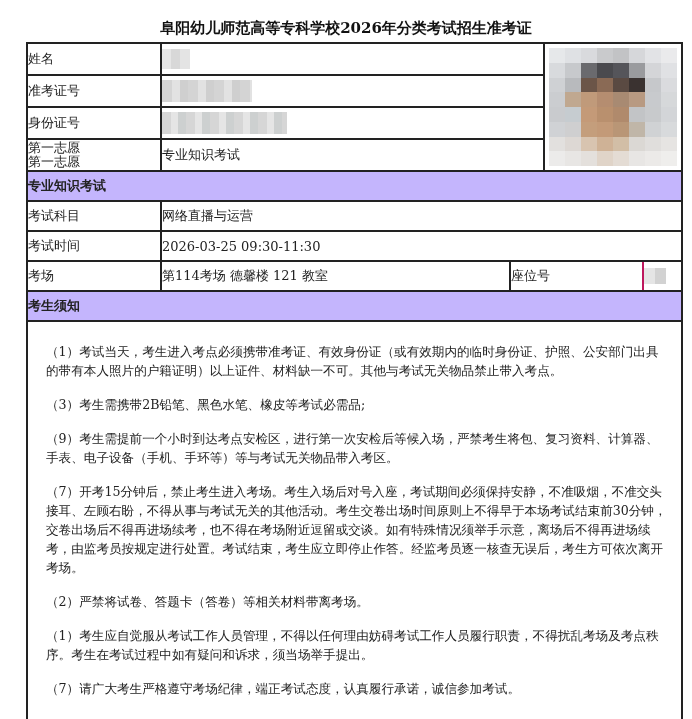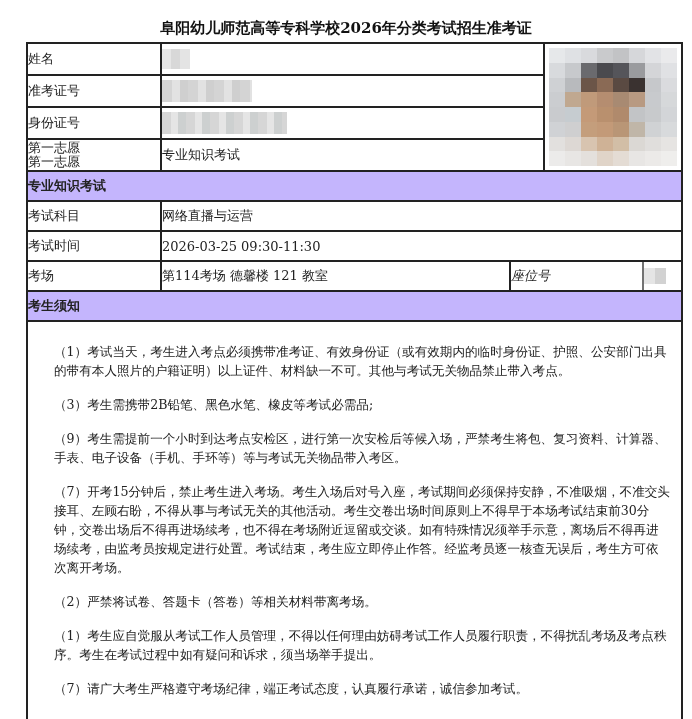--- a/index.html
+++ b/index.html
@@ -13,21 +13,21 @@
   .section td { background: #c4b5fd; height: 28px; font-weight: bold; font-size: 13px; }
   .photo-cell { width: 138px; padding: 4px !important; }
   .photo { width: 128px; height: 118px; margin: 0 auto; display: grid; grid-template-columns: repeat(8, 1fr); grid-template-rows: repeat(8, 1fr); }
   .photo span { display: block; }
   .blur { display: inline-block; vertical-align: middle; }
   .blur-name { width: 28px; height: 20px; background: linear-gradient(90deg,#e6e6e6 0 33%,#d8d8d8 33% 66%,#e4e4e4 66%); }
   .blur-num { width: 90px; height: 22px; background: repeating-linear-gradient(90deg,#d4d4d4 0 10px,#e2e2e2 10px 18px,#cfcfcf 18px 26px); }
   .blur-id { width: 125px; height: 22px; background: repeating-linear-gradient(90deg,#d6d6d6 0 9px,#e5e5e5 9px 16px,#cdd0d0 16px 24px); }
   .blur-seat { width: 22px; height: 16px; background: linear-gradient(90deg,#e5e5e5 0 50%,#d2d2d2 50%); }
   .notes-cell { text-align: left !important; vertical-align: top !important; padding: 20px 10px 10px 10px !important; height: 371px; }
-  .note { font-size: 12.6px; line-height: 19px; margin: 0 0 15px 16px; color: #222; }
+  .note { font-size: 12.6px; line-height: 19px; margin: 0 0 15px 8px; color: #222; }
 </style>
 </head>
 <body>
 
 <div class="title">阜阳幼儿师范高等专科学校2026年分类考试招生准考证</div>
 
 <table class="card">
   <colgroup>
     <col style="width:134px">
     <col style="width:213px">
@@ -134,21 +134,21 @@
     <td>考试时间</td>
     <td colspan="4">2026-03-25 09:30-11:30</td>
   </tr>
   <tr class="r1">
     <td>考场</td>
     <td colspan="2">第114考场 德馨楼 121 教室</td>
     <td colspan="2" style="padding:0;">
       <table style="width:100%;border-collapse:collapse;table-layout:fixed;">
         <tbody>
               <tr>
-          <td style="border:none;border-right:2px solid #737373;width:131px;height:20px;font-style:italic;">座位号</td>
+          <td style="border:none;border-right:2px solid #be185d;width:131px;height:20px;">座位号</td>
           <td style="border:none;"><span class="blur blur-seat"></span></td>
         </tr>
       </tbody>
           </table>
     </td>
   </tr>
   <tr class="section">
     <td colspan="5">考生须知</td>
   </tr>
   <tr>

